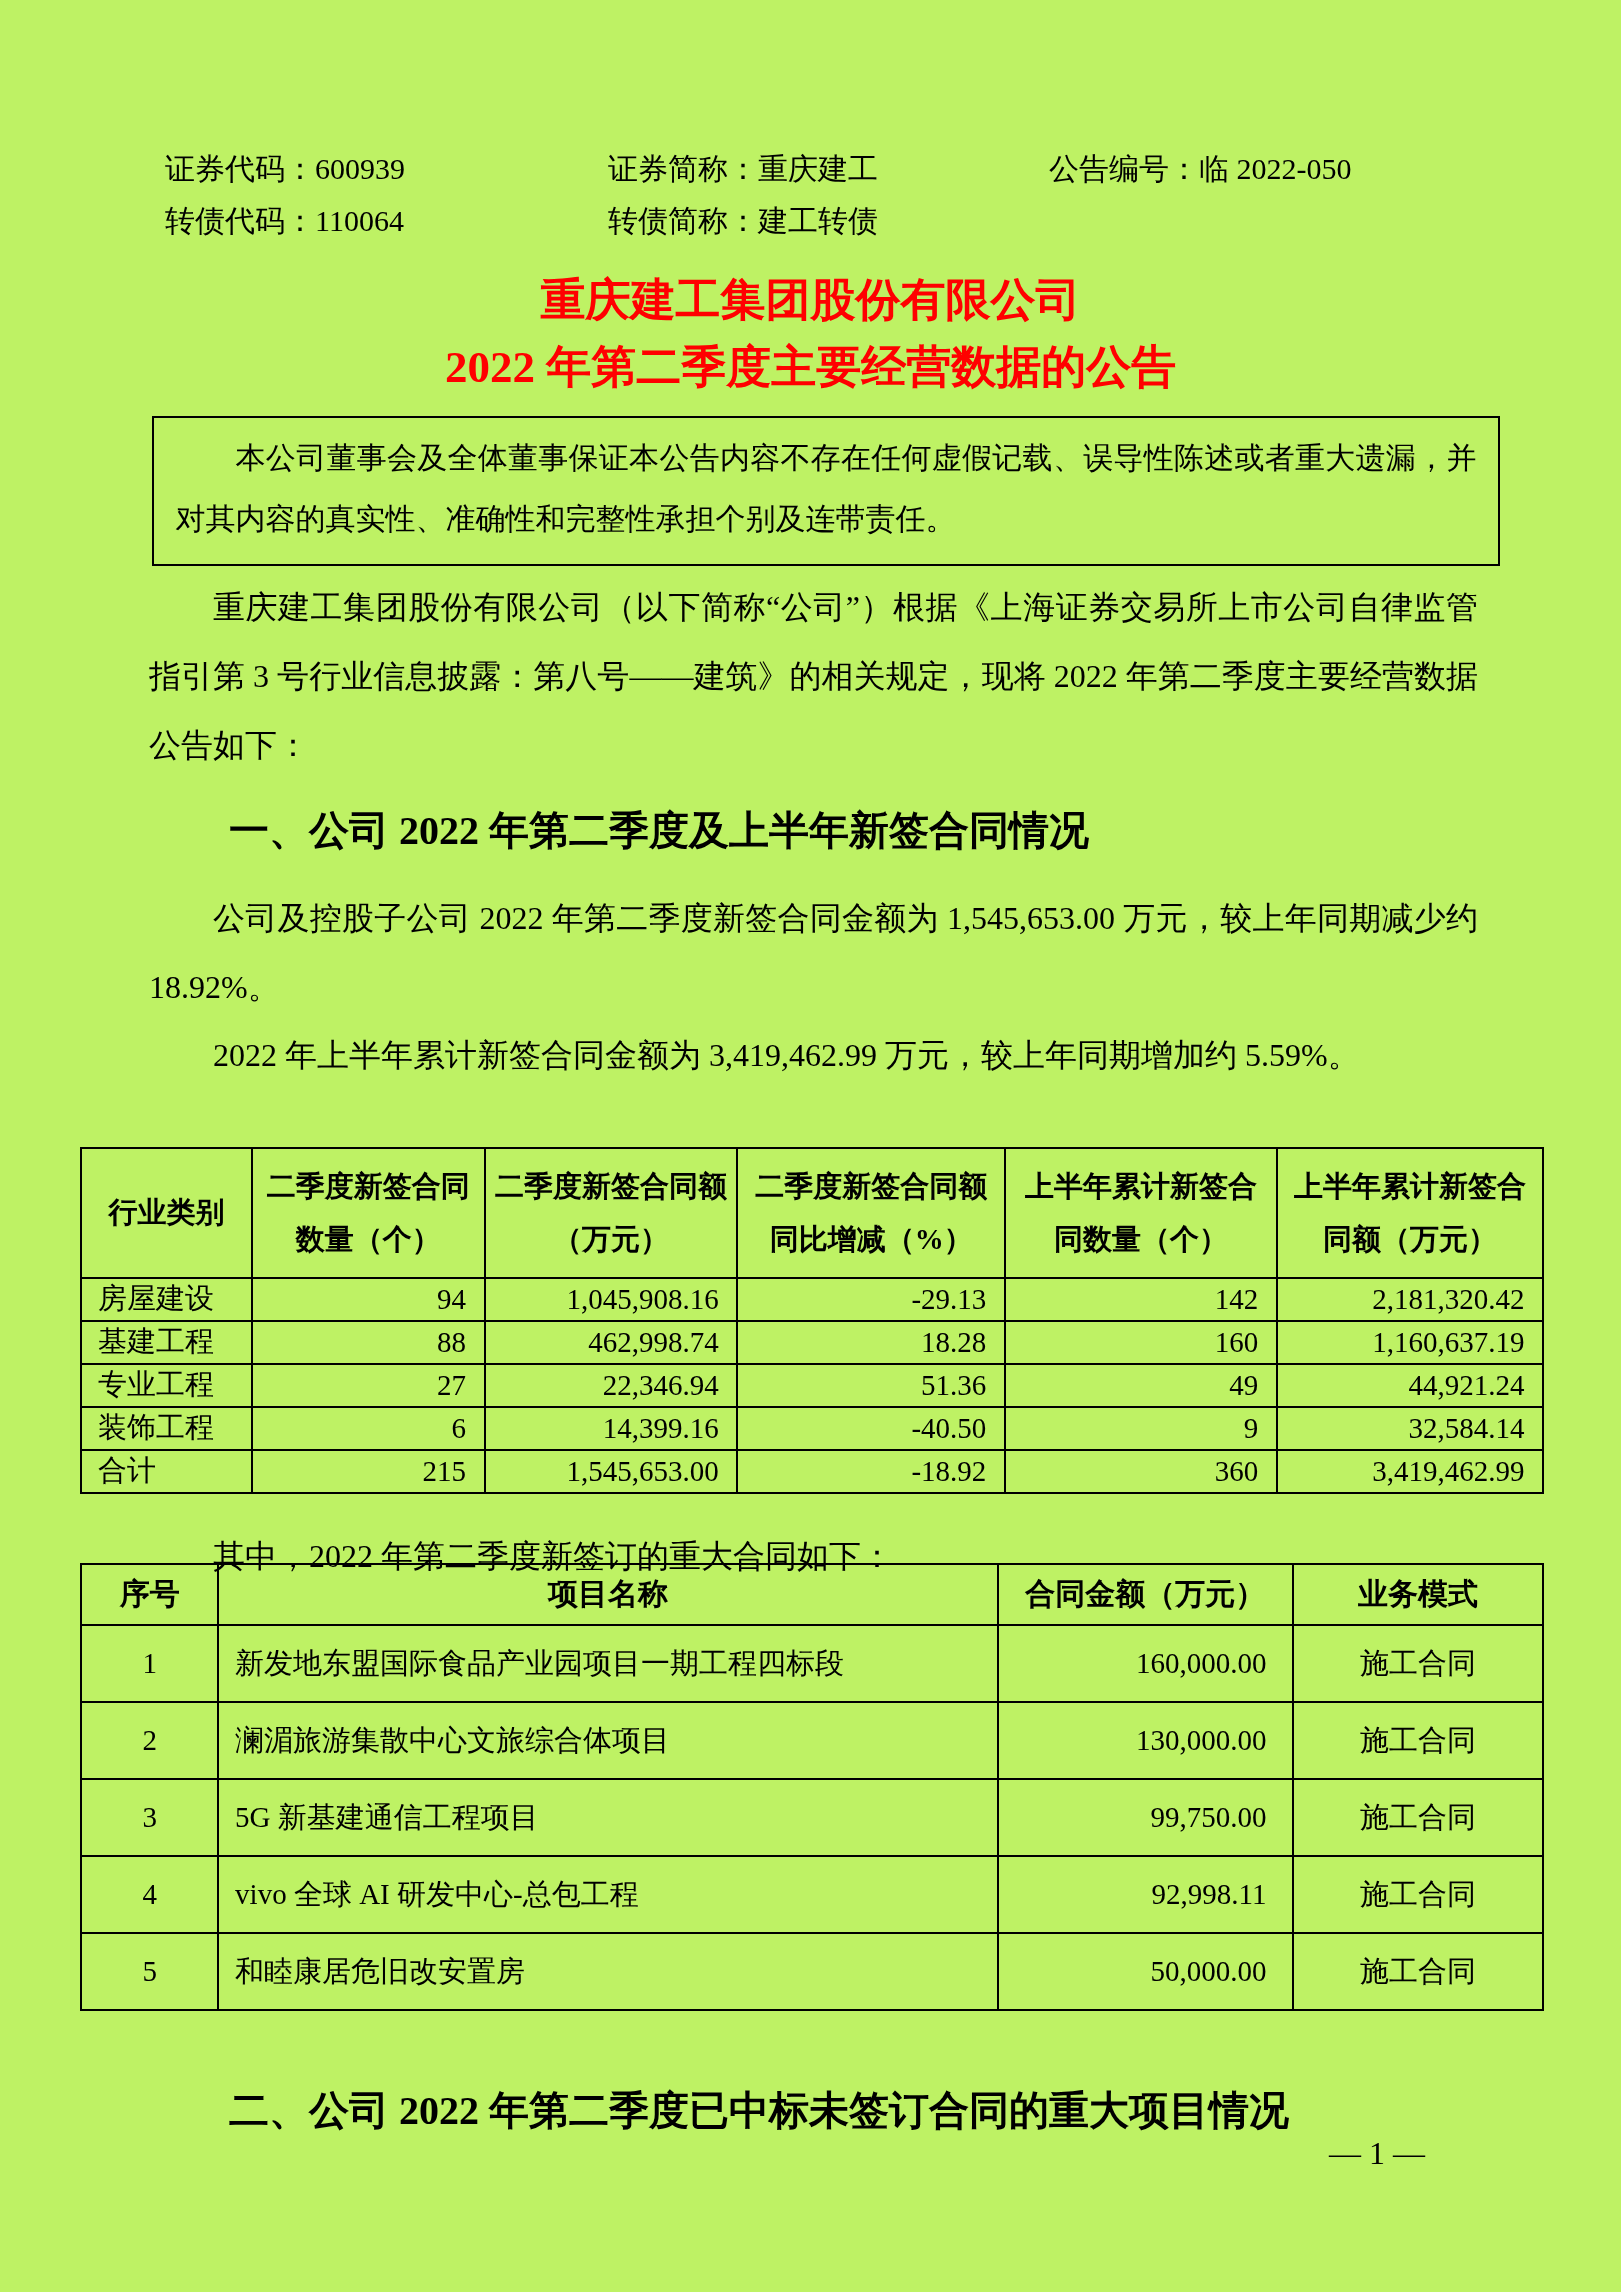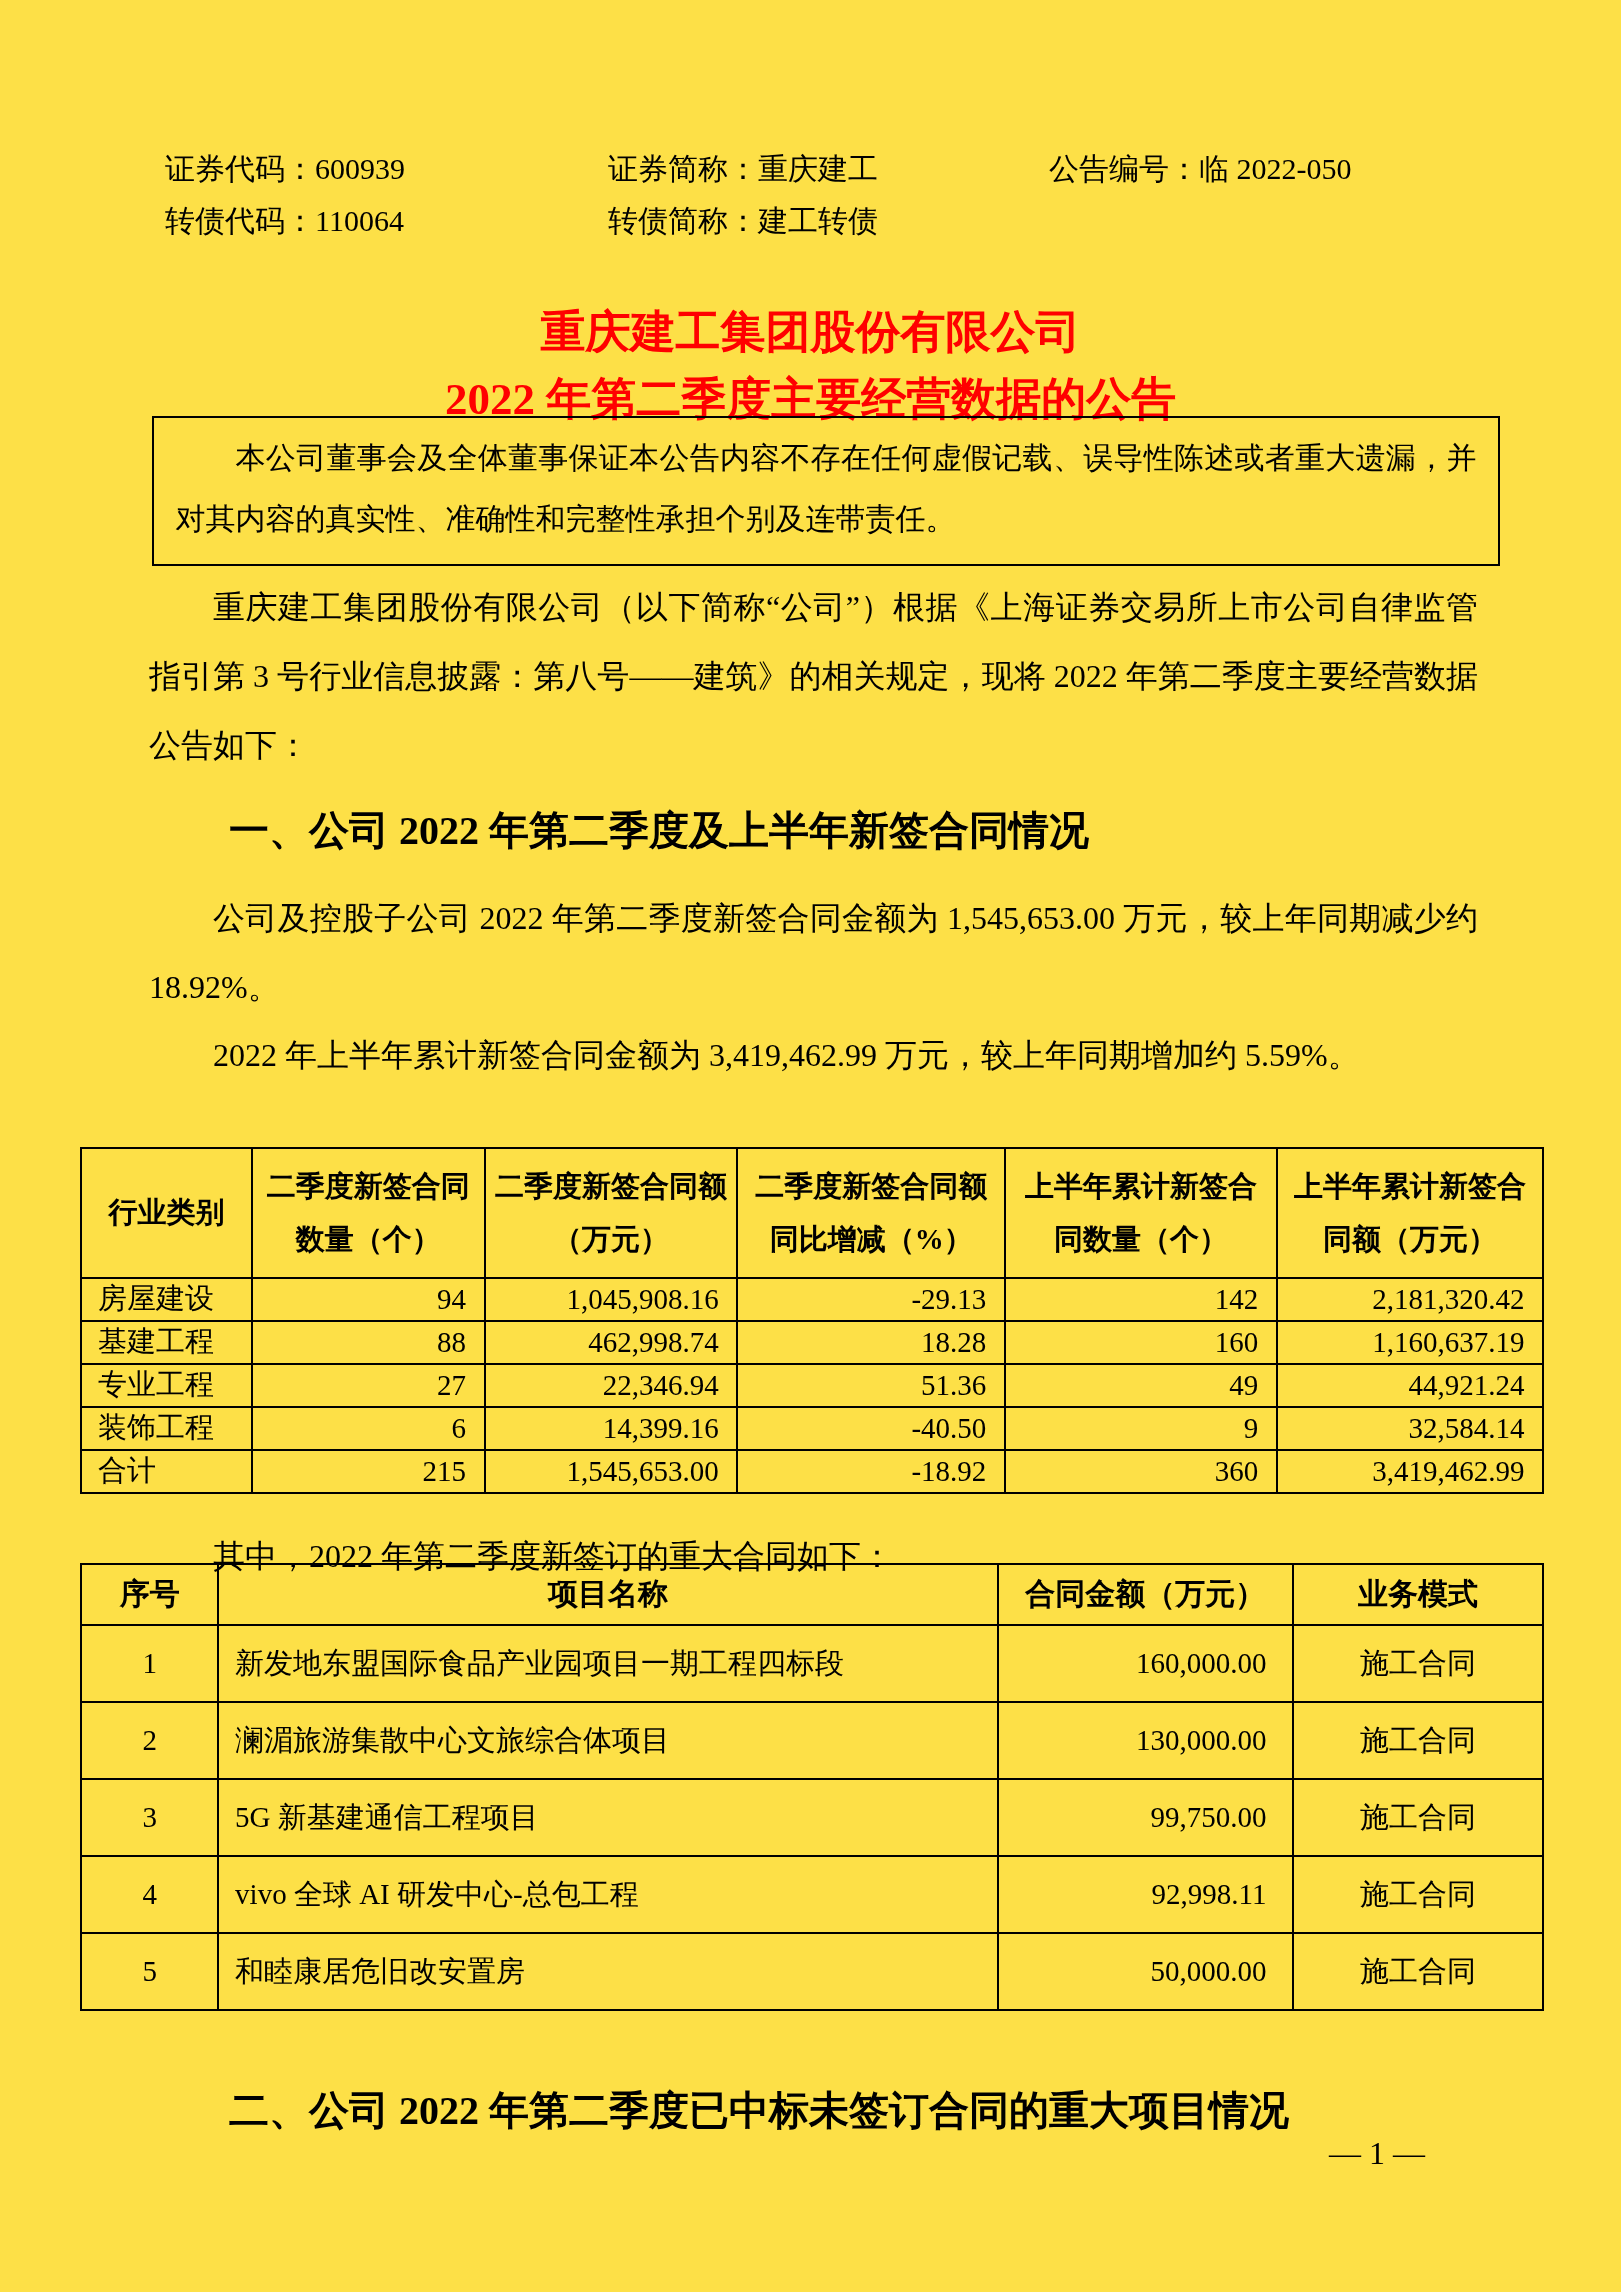--- a/index.html
+++ b/index.html
@@ -1,36 +1,36 @@
 <!DOCTYPE html>
 <html><head>
 <meta charset="utf-8">
 <style>
   html, body { margin: 0; padding: 0; background: #e8e8e8; }
   .page {
     position: relative;
     width: 1621px;
     height: 2293px;
     margin: 0 auto;
-    background: #fde047;
+    background: #bef264;
     font-family: "Liberation Serif", "DejaVu Serif", serif;
     color: #000000;
     overflow: hidden;
   }
 
   
   .header-info { position: absolute; top: 143px; left: 165px; width: 1353px; font-size: 30px; }
   .header-row { position: relative; height: 52px; line-height: 52px; }
   .hcol1 { position: absolute; left: 0; }
   .hcol2 { position: absolute; left: 443px; }
   .hcol3 { position: absolute; left: 884px; }
 
   
   .doc-title { position: absolute; top: 267px; left: 0; width: 100%; text-align: center;
-               color: #ff0000; font-size: 45px; font-weight: bold; line-height: 67px; margin-top: 32px; }
+               color: #ff0000; font-size: 45px; font-weight: bold; line-height: 67px; }
 
   
   .disclaimer-box { position: absolute; top: 416px; left: 152px; width: 1348px; box-sizing: border-box;
                     border: 2.9px solid #000; padding: 11.8px 21.6px; }
   .disclaimer-text { font-size: 30px; line-height: 61px; text-indent: 2em; text-align: justify; margin: 0; font-family: Liberation Mono, monospace; }
 
   
   .body-para { position: absolute; left: 149px; width: 1329px; font-size: 32px; line-height: 69px;
                text-indent: 2em; text-align: justify; margin: 0; }
   .para-intro  { top: 573px; }

